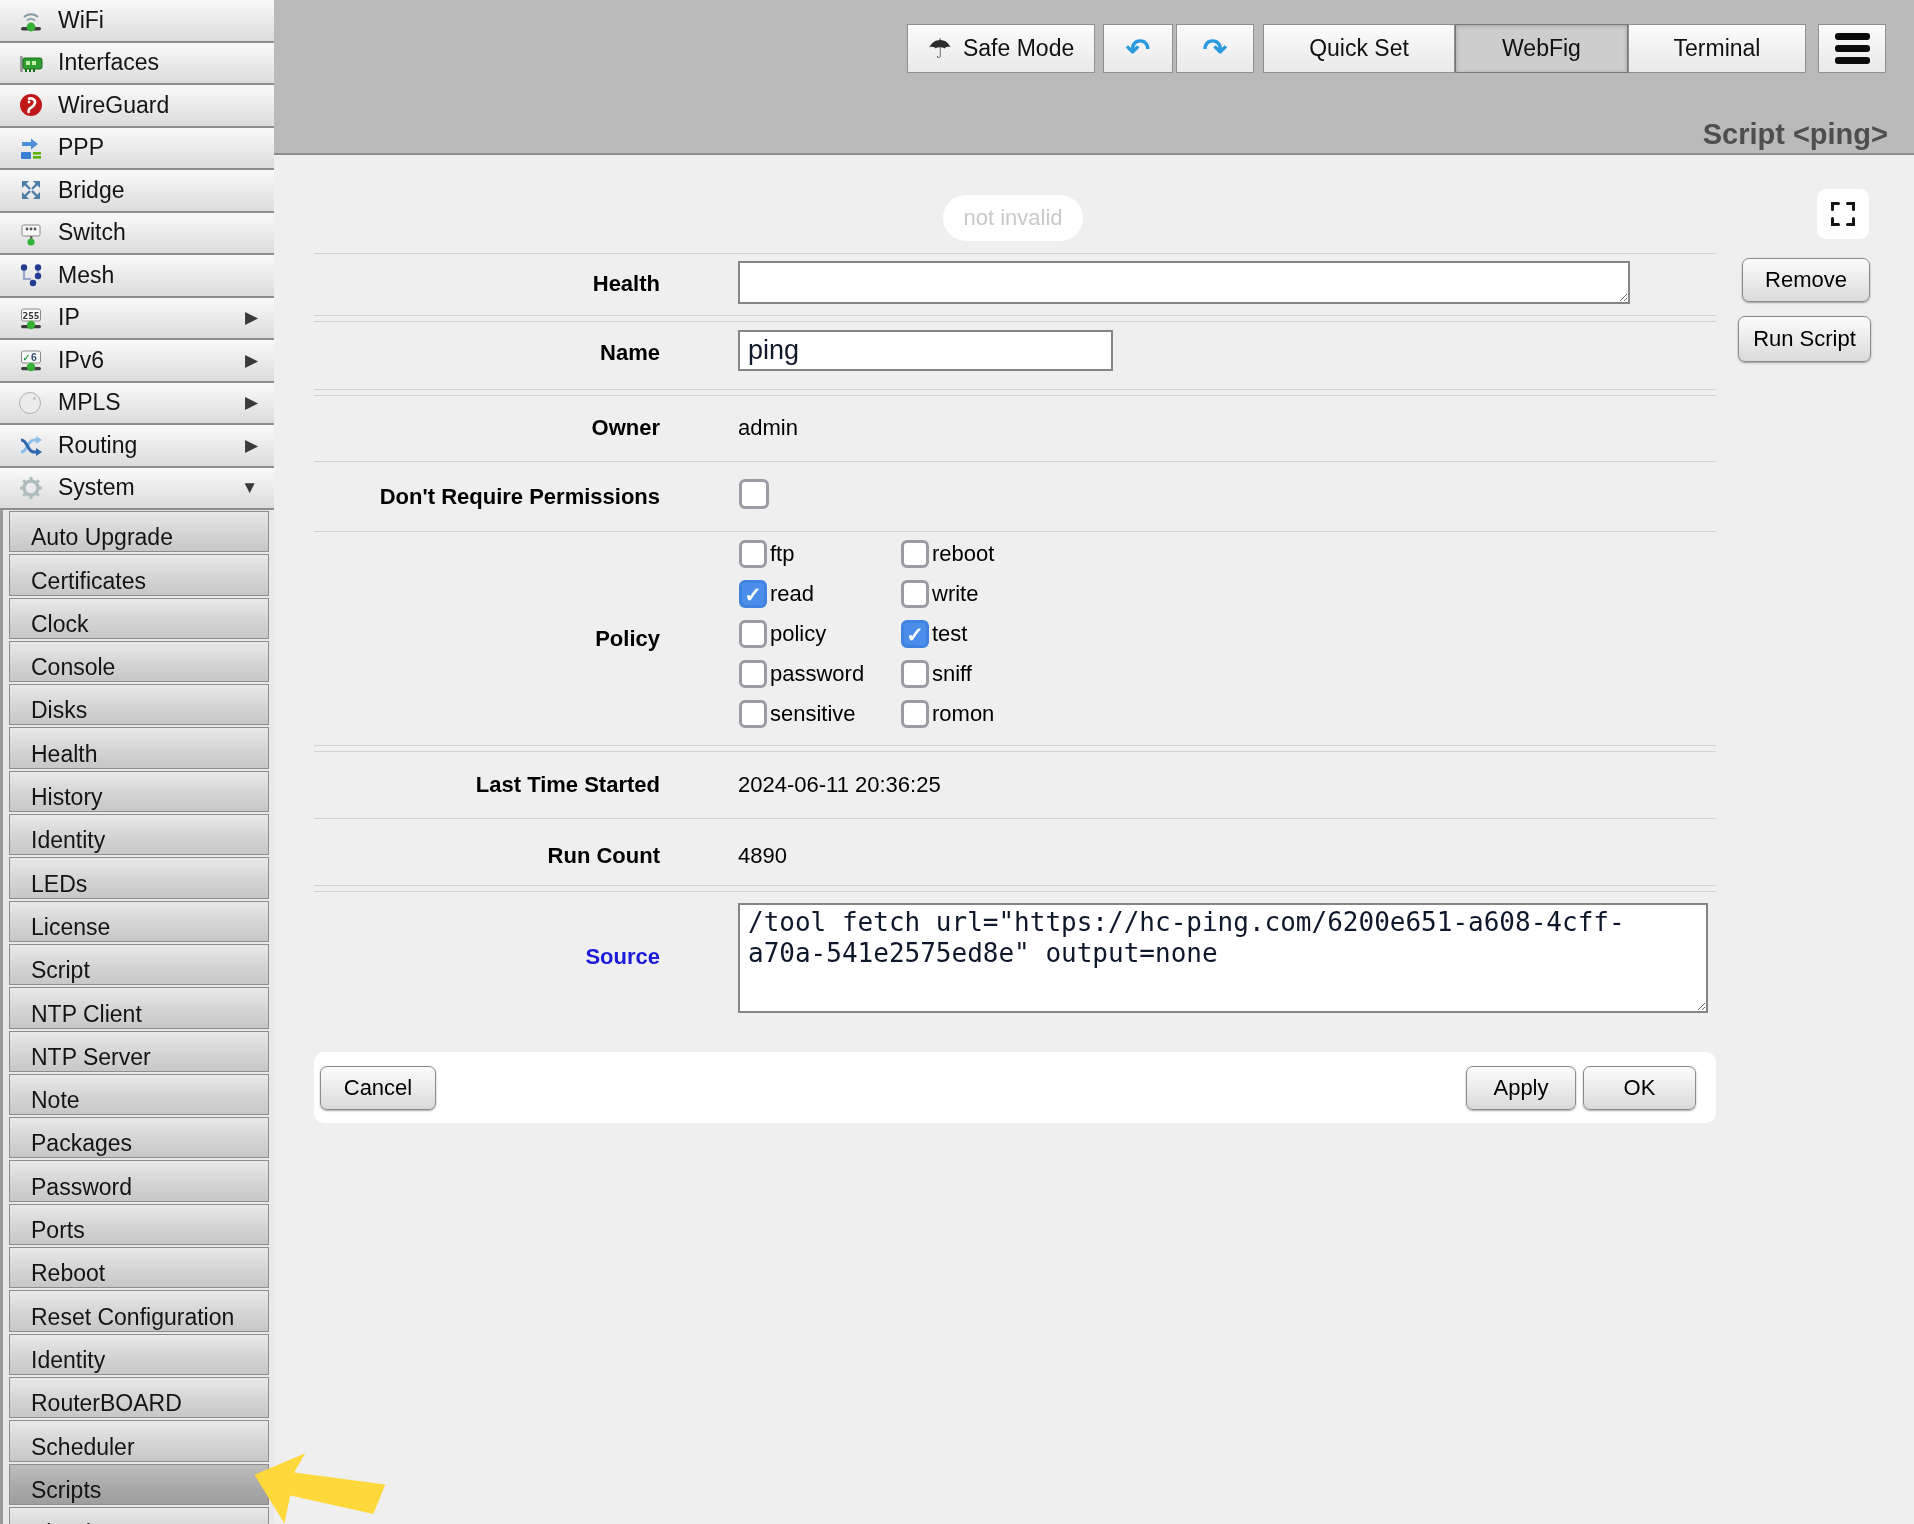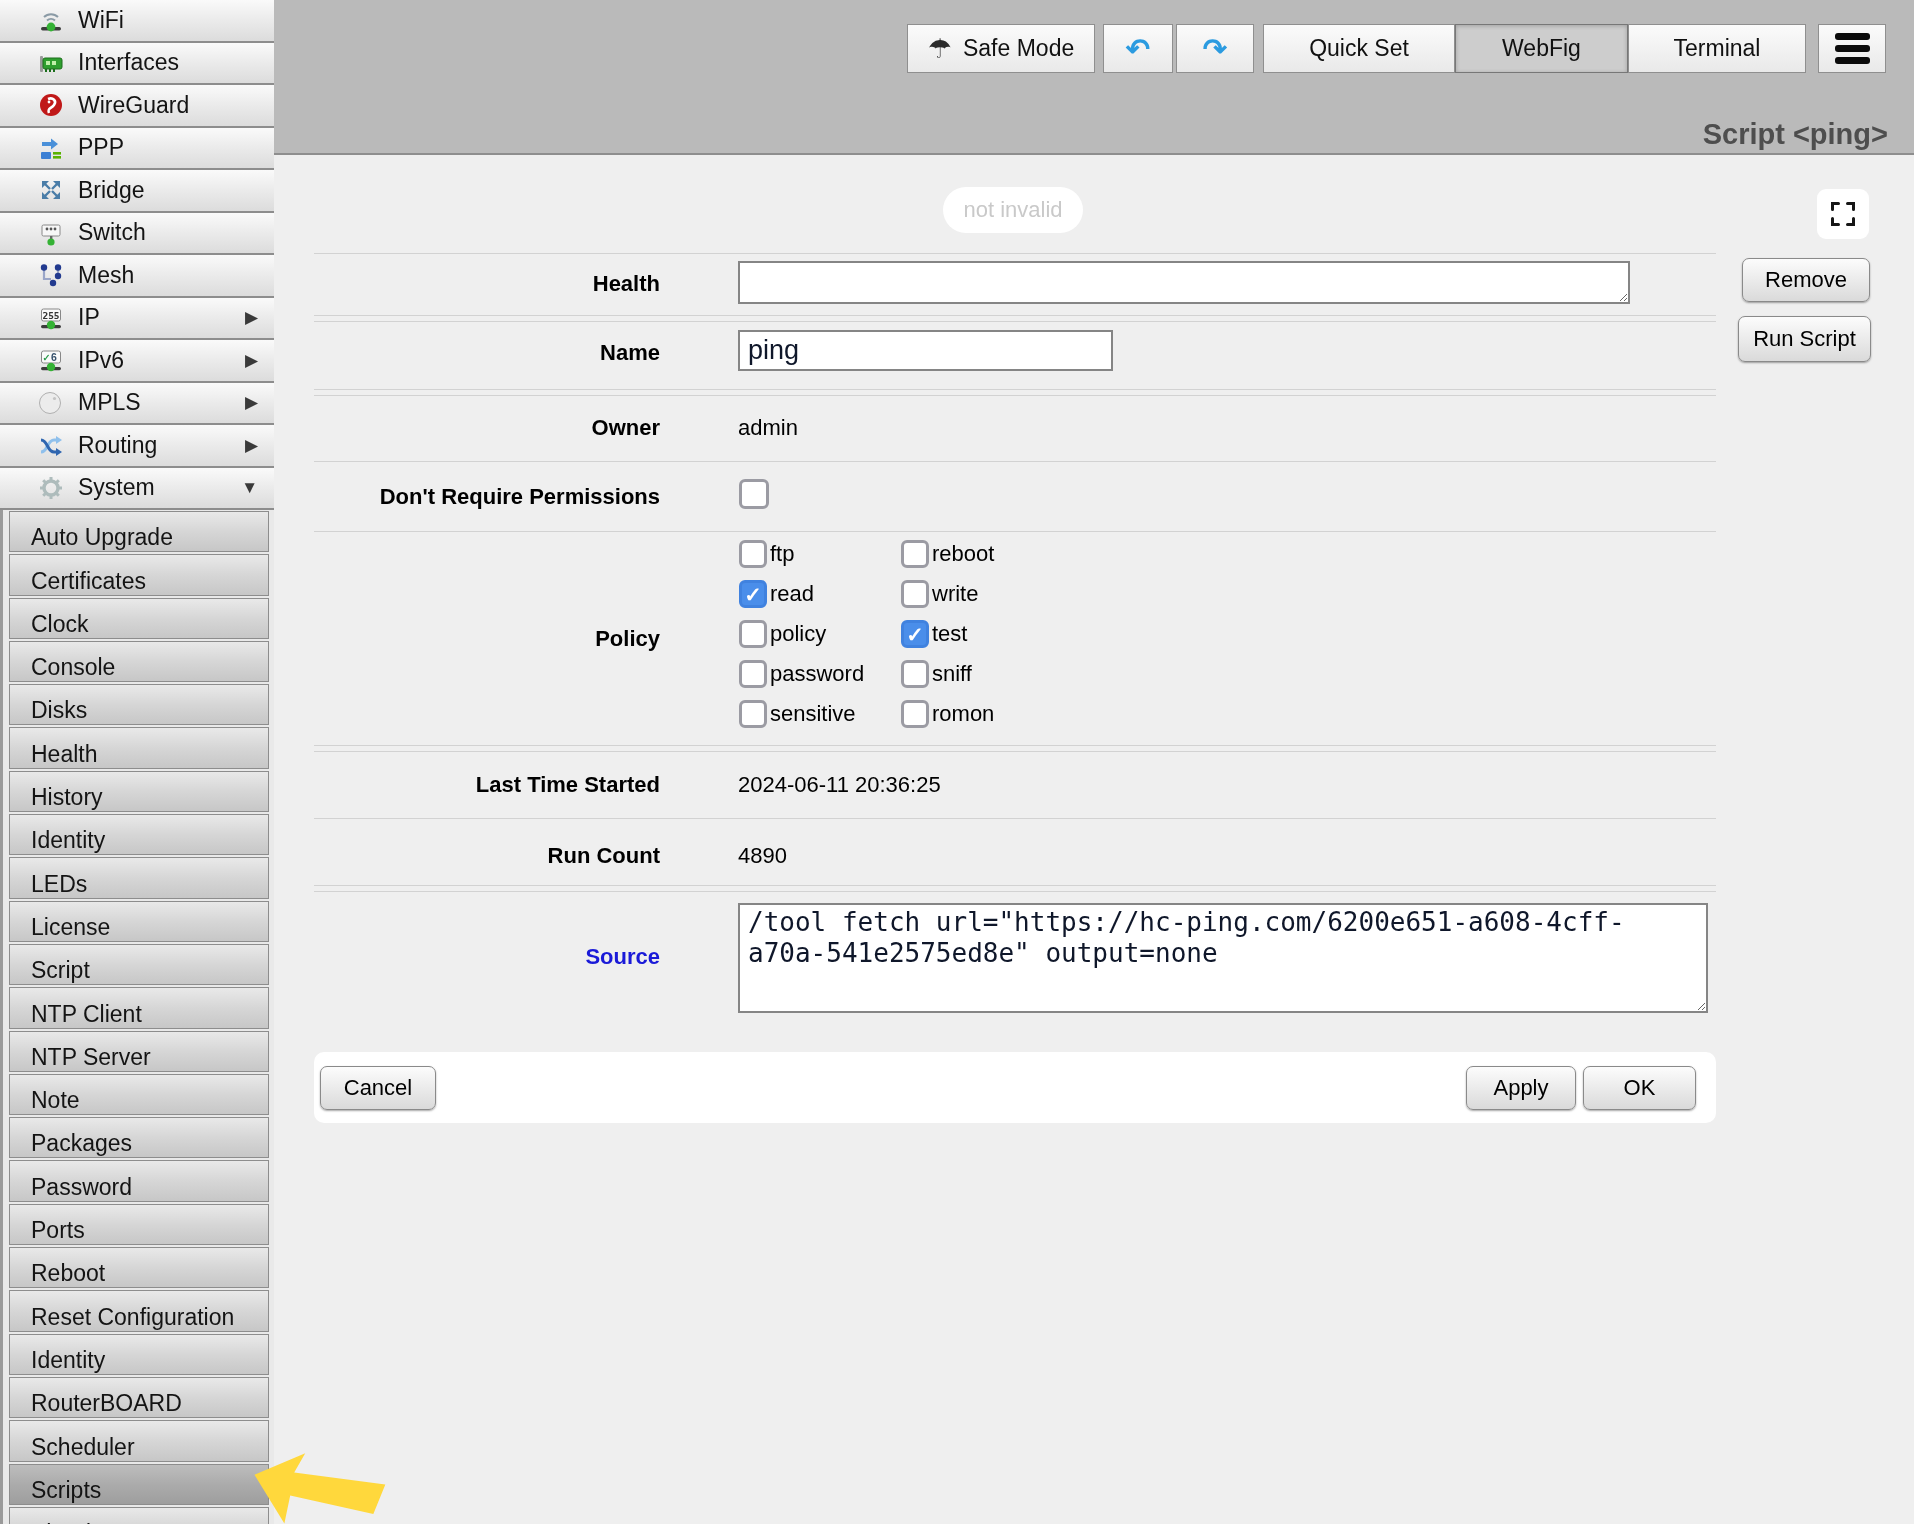--- a/index.html
+++ b/index.html
@@ -2,21 +2,21 @@
 <html><head>
 <meta charset="utf-8">
 <style>
   html,body{margin:0;padding:0;background:#efefef;font-family:"Liberation Sans",sans-serif;}
   #app{position:relative;width:1914px;height:1524px;overflow:hidden;background:#efefef;}
 
   
   .sidebar{position:absolute;left:0;top:0;width:274px;height:1524px;background:#e9e9e9;}
   .srow{position:relative;height:42.5px;box-sizing:border-box;border-bottom:2px solid #8d8d8d;
         background:linear-gradient(180deg,#fafafa 0%,#ececec 45%,#dcdcdc 100%);
-        display:flex;align-items:center;cursor:pointer;padding-left:20px;}
+        display:flex;align-items:center;cursor:pointer;}
   .sicon{width:30px;height:30px;margin-left:16px;display:flex;align-items:center;justify-content:center;flex:none;}
   .slabel{margin-left:12px;font-size:23px;color:#141414;white-space:nowrap;}
   .sarrow{position:absolute;right:16px;font-size:17px;color:#3a3a3a;}
   .submenu{border-left:3px solid #9a9a9a;padding-top:1px;}
   .subrow{height:41.3px;margin:0 5px 2px 6px;box-sizing:border-box;border:1px solid #8d8d8d;
           background:linear-gradient(180deg,#e9e9e9 0%,#d6d6d6 50%,#c7c7c7 100%);
           display:flex;align-items:flex-end;cursor:pointer;}
   .subrow.active{background:linear-gradient(180deg,#bdbdbd 0%,#ababab 50%,#9e9e9e 100%);}
   .sublabel{margin-left:21px;font-size:23px;color:#141414;white-space:nowrap;}
 
@@ -29,21 +29,21 @@
   .tbtn.active{background:#cdcdcd;border-color:#777;box-shadow:inset 0 1px 4px rgba(0,0,0,.22);}
   .uglyph{font-size:29px;font-weight:bold;color:#2b9be0;}
   .umbrella{font-size:27px;color:#2b2b2b;margin-right:11px;}
   .hamb{display:flex;flex-direction:column;gap:5px;}
   .hamb i{display:block;width:35px;height:7px;background:#0b0b0b;border-radius:3px;}
   .page-title{position:absolute;top:118px;right:26px;font-size:29px;font-weight:bold;color:#4e4e4e;}
 
   
   .sep{position:absolute;left:314px;width:1402px;height:0;border-top:1px solid #d2d2d2;}
   .sep.d{height:5px;border-bottom:1px solid #d2d2d2;}
-  .badge{position:absolute;left:943px;top:187px;width:140px;height:46px;border-radius:23px;background:#fff;
+  .badge{position:absolute;left:943px;top:195px;width:140px;height:46px;border-radius:23px;background:#fff;
          color:#c9c9c9;font-size:22px;display:flex;align-items:center;justify-content:center;}
   .flabel{position:absolute;left:314px;width:346px;text-align:right;font-weight:bold;font-size:22px;color:#000;}
   .fvalue{position:absolute;left:738px;font-size:22px;color:#000;}
   textarea.box, input.box{box-sizing:border-box;border:2px solid #858585;background:#fff;color:#0f172a;}
   .comment-ta{position:absolute;left:738px;top:261px;width:892px;height:43px;font:22px "Liberation Sans",sans-serif;padding:4px 8px;}
   .name-in{position:absolute;left:738px;top:330px;width:375px;height:41px;font:27px "Liberation Sans",sans-serif;padding:0 8px;}
   .src-ta{position:absolute;left:738px;top:903px;width:970px;height:110px;
           font:26px/31px "DejaVu Sans Mono",monospace;padding:2px 8px;resize:both;}
   .cb{width:28px;height:28px;box-sizing:border-box;border:3px solid #9b9ba3;border-radius:6px;background:#fff;
       flex:none;display:flex;align-items:center;justify-content:center;cursor:pointer;}

